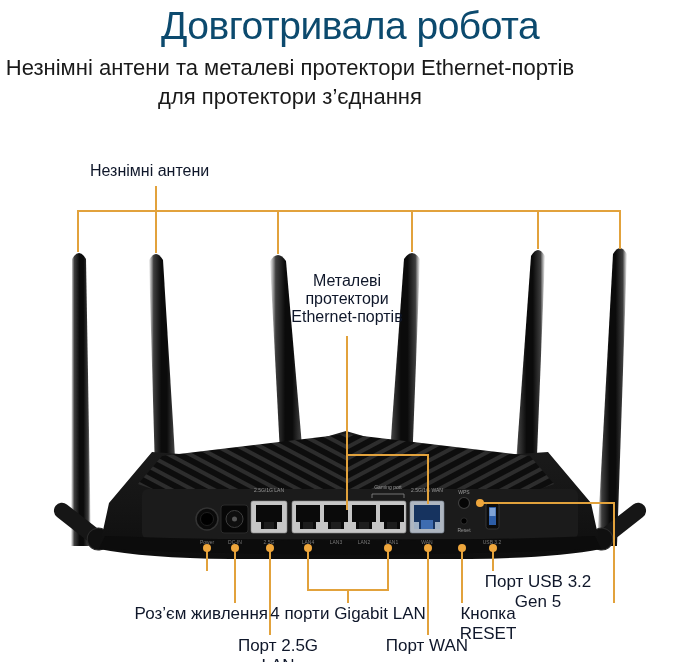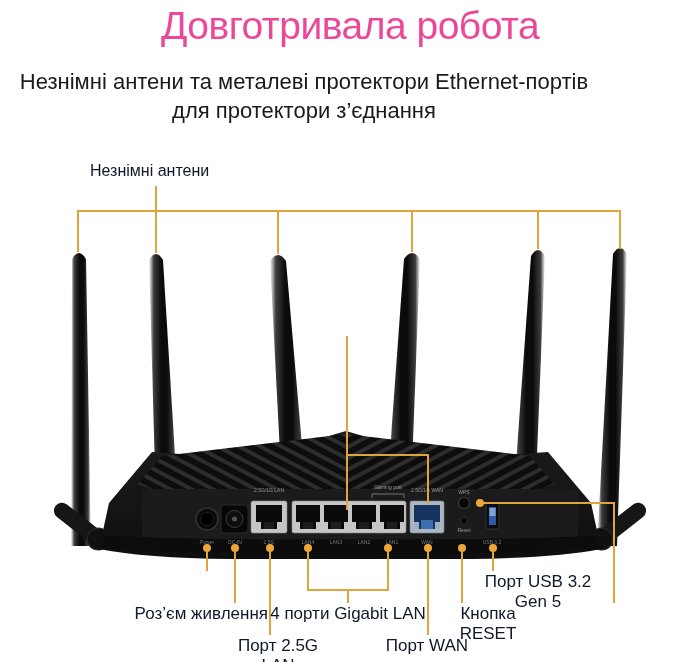--- a/index.html
+++ b/index.html
@@ -2,24 +2,24 @@
 <html><head>
 <meta charset="utf-8">
 <style>
   html,body { margin:0; padding:0; background:#fff; }
   .stage {
     position:relative; width:700px; height:662px; background:#ffffff;
     font-family:"Liberation Sans","DejaVu Sans",sans-serif; overflow:hidden;
   }
   .title {
     position:absolute; top:4px; left:0; width:700px; margin:0;
-    text-align:center; font-size:39px; font-weight:500; letter-spacing:-0.5px; color:#ec4899;
+    text-align:center; font-size:39px; font-weight:500; letter-spacing:-0.5px; color:#0c4a6e;
   }
   .subtitle {
-    position:absolute; top:53px; left:0; width:580px; margin:14px;
+    position:absolute; top:53px; left:0; width:580px; margin:0;
     text-align:center; font-size:22px; line-height:29px; font-weight:400; color:#1a1a1a;
   }
   .subtitle span { display:block; }
   .callout { position:absolute; color:#0f172a; font-size:17px; line-height:20px; }
   .co-antennas { left:90px; top:161px; font-size:16px; }
   .co-protectors { left:278px; top:272px; width:138px; text-align:center; font-size:16px; line-height:18px; }
   .co-protectors span { display:block; }
   .co-power-switch { left:79px;  top:572px; width:148px; text-align:center; }
   .co-usb          { left:468px; top:572px; width:140px; text-align:center; }
   .co-power-jack   { left:132px; top:604px; width:136px; text-align:right; }
@@ -197,20 +197,25 @@
       <circle cx="388" cy="548" r="4"></circle>
       <circle cx="428" cy="548" r="4"></circle>
       <circle cx="462" cy="548" r="4"></circle>
       <circle cx="493" cy="548" r="4"></circle>
       <circle cx="480" cy="503" r="4"></circle>
     </g>
   </svg>
 
   <div class="callout co-antennas">Незнімні антени</div>
 
+  <div class="callout co-protectors">
+    <span>Металеві</span>
+    <span>протектори</span>
+    <span>Ethernet-портів</span>
+  </div>
 
   <div class="callout co-usb">Порт USB 3.2 Gen 5</div>
   <div class="callout co-power-jack">Роз’єм живлення</div>
   <div class="callout co-gigabit">4 порти Gigabit LAN</div>
   <div class="callout co-reset">Кнопка RESET</div>
   <div class="callout co-lan25g">Порт 2.5G LAN</div>
   <div class="callout co-wan">Порт WAN</div>
 
 </div>
 

